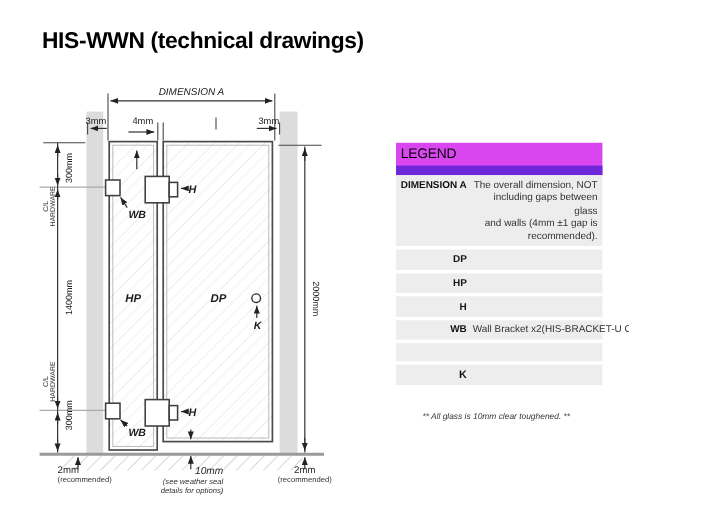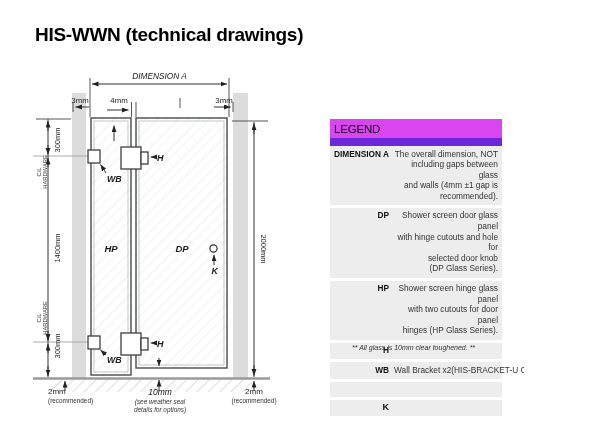--- a/index.html
+++ b/index.html
@@ -149,51 +149,44 @@
   <div class="rot" style="left:57.5px;top:248px;">1400mm</div>
   <div class="rot cl" style="left:42px;top:318px;">C/L
 HARDWARE</div>
   <div class="rot" style="left:57.5px;top:346px;">300mm</div>
   <div class="rot cw" style="left:262.5px;top:249px;">2000mm</div>
 
   <div class="floorlab" style="left:48px;top:387px;">
     <span>2mm</span>
     <span class="note">(recommended)</span>
   </div>
-  <div class="floorlab center" style="left:160px;top:387px;">
+  <div class="floorlab center" style="left:160px;top:387px;text-align:right;">
     <span style="font-size:8.5px;">10mm</span>
     <span class="note">(see weather seal
 details for options)</span>
   </div>
   <div class="floorlab centerv" style="left:254px;top:387px;">
     <span>2mm</span>
     <span class="note">(recommended)</span>
   </div>
 
   <div id="legend">
     <div class="lhead">LEGEND</div>
     <div class="lrow">
       <div class="lterm">DIMENSION A</div>
       <div class="ldef">The overall dimension, NOT
 including gaps between glass
 and walls (4mm ±1 gap is
 recommended).</div>
     </div>
     <div class="lrow">
       <div class="lterm">DP</div>
-      <div class="ldef">Shower screen door glass panel
-with hinge cutouts and hole for
-selected door knob
-(DP Glass Series).</div>
     </div>
     <div class="lrow">
       <div class="lterm">HP</div>
-      <div class="ldef">Shower screen hinge glass panel
-with two cutouts for door panel
-hinges (HP Glass Series).</div>
     </div>
     <div class="lrow">
       <div class="lterm">H</div>
     </div>
     <div class="lrow">
       <div class="lterm">WB</div>
       <div class="ldef nowrap">Wall Bracket x2(HIS-BRACKET-U OR HIS-BRACKET-F)</div>
     </div>
     <div class="lrow lempty"></div>
     <div class="lrow krow">

